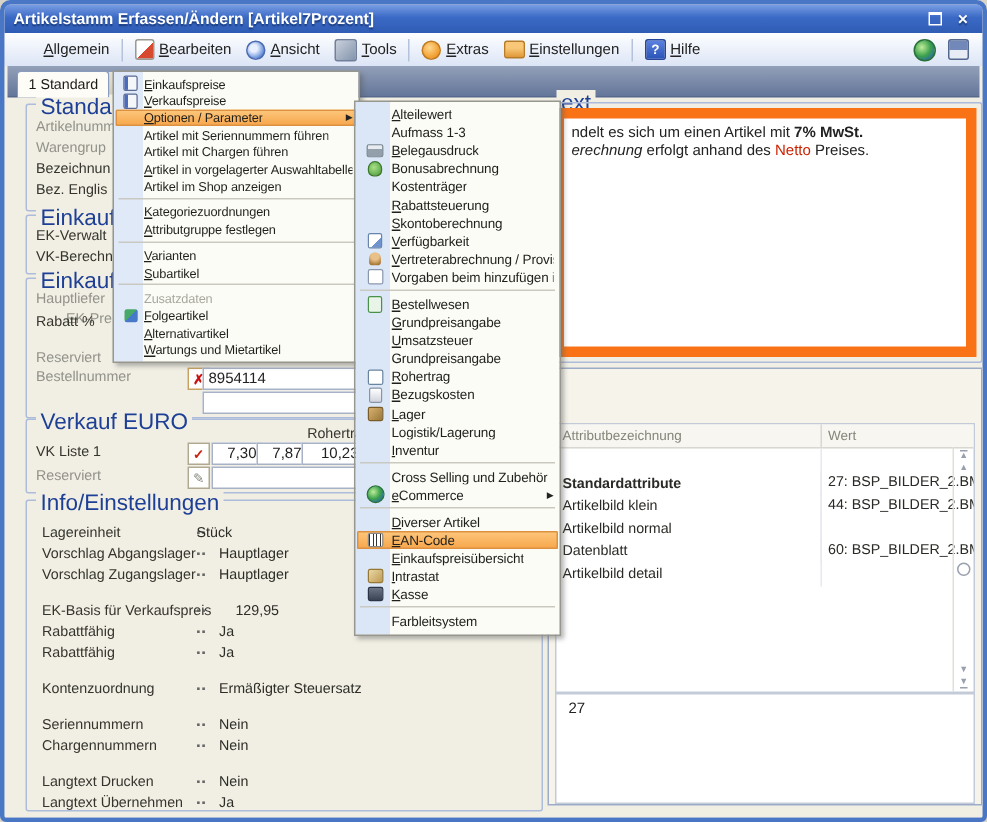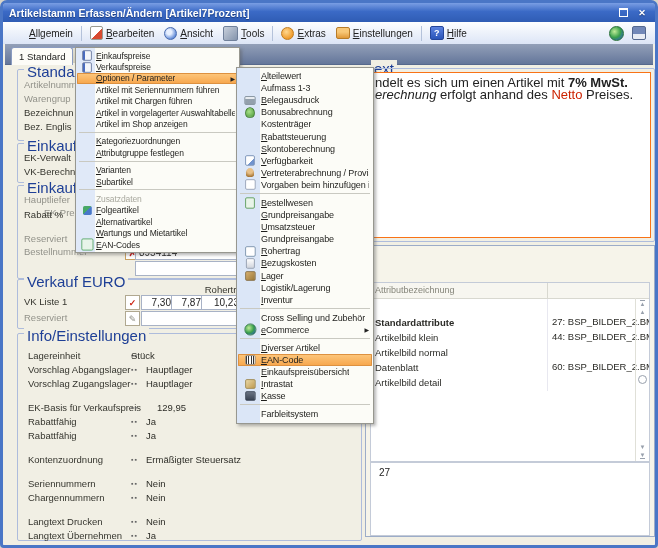--- a/index.html
+++ b/index.html
@@ -57,21 +57,21 @@
   .flabel.muted{color:#92928a}
   .fld{position:absolute;height:13px;background:#fff;border:1px solid #a8b2c6;font-size:10px;line-height:13px;padding:0 3px;color:#222;white-space:nowrap;overflow:hidden}
   .fld.num{text-align:right}
   .mini{position:absolute;width:13px;height:13px;background:#fff;border:1px solid #b0a890;font-size:9px;display:flex;align-items:center;justify-content:center}
   .mini.xred{color:#cc1111;font-weight:bold;border-color:#c8a060}
   .mini.chk{color:#cc2211;font-weight:bold}
   .mini.pen{color:#8a8a80}
   .eq{position:absolute;font-size:7px;color:#666;letter-spacing:1px}
   .ival{position:absolute;font-size:9.5px;color:#2e2e28;white-space:nowrap}
   
-  .hintbox{position:absolute;background:#fff;border:1px solid #f97316;font-size:13px;color:#222;padding:4px 5px;line-height:12px}
+  .hintbox{position:absolute;background:#fff;border:7px solid #f97316;font-size:10px;color:#222;padding:4px 5px;line-height:12px}
   .hintbox .b{font-weight:bold}.hintbox .i{font-style:italic}.hintbox .r{color:#cc2200}
   .panel{position:absolute;border:1px solid #9cacc8;background:#f6f4ea}
   .attr-table{position:absolute;left:4px;right:4px;top:36px;height:178px;background:#fff;border:1px solid #c4cbd8}
   .attr-head{height:15px;border-bottom:1px solid #d8d8d0;display:flex;font-size:9px;color:#85857a;background:#f7f6f0}
   .attr-head .c1{width:168px;padding:2px 4px;border-right:1px solid #d8d8d0}
   .attr-head .c2{flex:1;padding:2px 4px}
   .attr-row{display:flex;font-size:9.5px;color:#2a2a26;height:15px;line-height:15px}
   .attr-row .c1{width:168px;padding:16px 4px;border-right:1px solid #e8e8f0;white-space:nowrap;overflow:hidden}
   .attr-row .c2{flex:1;padding:0 4px;white-space:nowrap;overflow:hidden}
   .attr-row.bold .c1{font-weight:bold}
@@ -242,20 +242,21 @@
       <div class="hintbox" style="left:3px;top:3px;right:3px;bottom:3px">
         <div id="hint-line-0"><span>ndelt es sich um einen Artikel mit </span><span class="b">7% MwSt.</span></div>
         <div id="hint-line-1"><span class="i">erechnung</span><span> erfolgt anhand des </span><span class="r">Netto</span><span> Preises.</span></div>
       </div>
     </div>
 
     <div class="panel" style="left:362px;top:201px;width:288px;height:290px">
       <div class="attr-table">
         <div class="attr-head">
           <span class="c1">Attributbezeichnung</span>
+          <span class="c2">Wert</span>
         </div>
         <div id="attr-rows">
             <div class="attr-row bold">
               <span class="c1">Standardattribute</span>
               <span class="c2"></span>
             </div>
             <div class="attr-row">
               <span class="c1">Artikelbild klein</span>
               <span class="c2">27: BSP_BILDER_2.BMP</span>
             </div>
@@ -352,26 +353,20 @@
         <span class="lbl">Folgeartikel</span>
       </div>
       <div class="mitem u1">
         <span class="mic"></span>
         <span class="lbl">Alternativartikel</span>
       </div>
       <div class="mitem u1">
         <span class="mic"></span>
         <span class="lbl">Wartungs und Mietartikel</span>
       </div>
-      <div class="mitem u1">
-        <span class="mic">
-          <span class="ic" data-icon="ean-codes"></span>
-        </span>
-        <span class="lbl">EAN-Codes</span>
-      </div>
     </div>
 
   <div class="menu sm" id="options-submenu" style="left:233px;top:64px;width:134px">
       <div class="mitem u1">
         <span class="mic">
           <span class="ic" data-icon="alteilewert"></span>
         </span>
         <span class="lbl">Alteilewert</span>
       </div>
       <div class="mitem">

